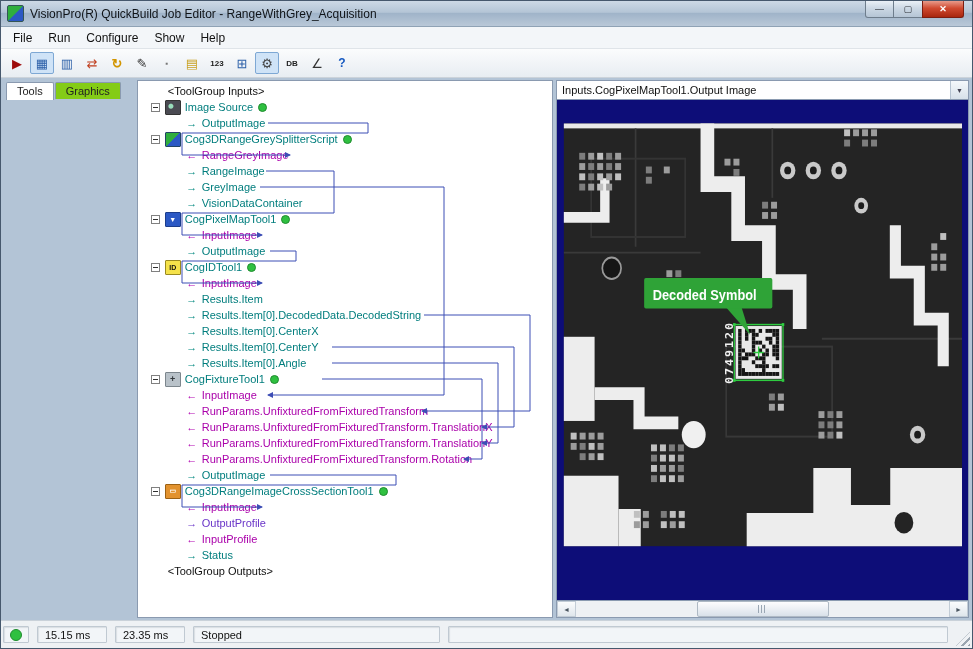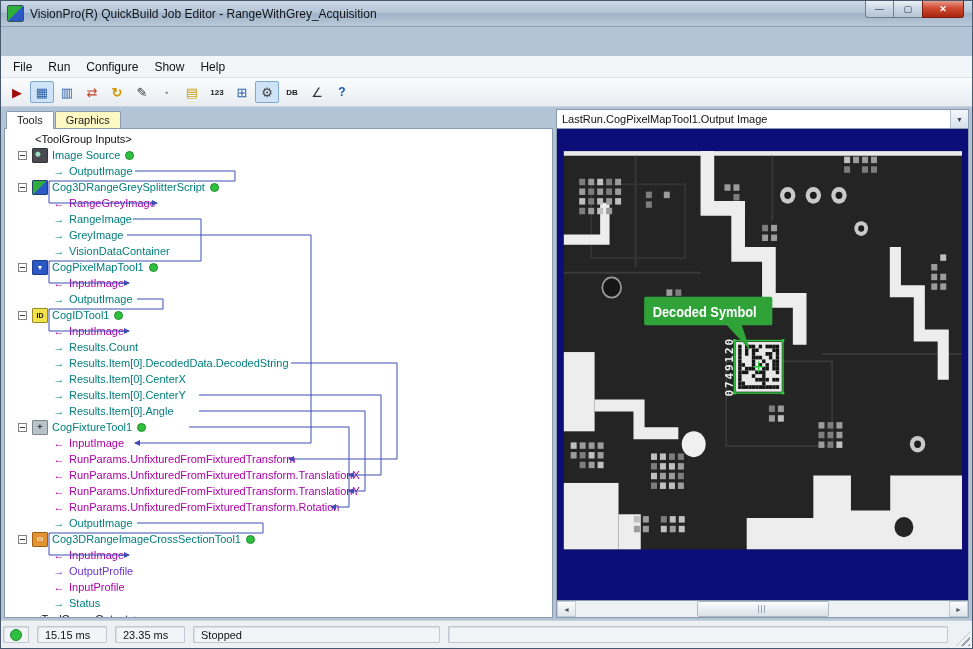--- a/index.html
+++ b/index.html
@@ -15,39 +15,39 @@
   .winbtns{position:absolute;top:0;right:8px;display:flex;}
   .wbtn{height:17px;box-sizing:border-box;border:1px solid #6e7d8c;border-top:none;
         display:flex;align-items:center;justify-content:center;font-size:9px;color:#2a2f35;
         background:linear-gradient(#eaf0f6,#ccd8e4 45%,#b5c5d5);}
   .wbtn.min{width:29px;border-radius:0 0 0 3px;}
   .wbtn.max{width:28px;border-left:none;border-right:none;}
   .wbtn.close{width:42px;border-radius:0 0 3px 0;color:#fff;font-weight:bold;
         background:linear-gradient(#e89b8a,#d04a30 45%,#a8260e);border-color:#7c1d10;}
   
   .menubar{height:21px;flex:none;background:#f3f6f9;border-bottom:1px solid #dfe4e9;
-           display:flex;align-items:center;padding-left:4px;margin-top:29px;}
+           display:flex;align-items:center;padding-left:4px;}
   .menuitem{font-size:12px;color:#111;padding:2px 8px;}
   
   .toolbar{height:28px;flex:none;background:linear-gradient(#fbfcfd,#e8edf2);border-bottom:1px solid #ccd3da;
            display:flex;align-items:center;padding-left:4px;gap:1px;}
   .tbtn{width:24px;height:22px;box-sizing:border-box;display:flex;align-items:center;justify-content:center;
         font-size:13px;border:1px solid transparent;border-radius:2px;}
   .tbtn.pressed{background:#cfe3f7;border-color:#7ea8d4;}
   .tb1{color:#9e0b0b;}.tb2{color:#2b5fa8;}.tb3{color:#2b5fa8;}.tb4{color:#c04020;}
   .tb5{color:#d29500;font-weight:bold;}.tb6{color:#333;}.tb7{color:#777;font-size:8px;}
   .tb8{color:#c8a020;}.tb9{font-size:8px;font-weight:bold;color:#222;}
   .tb10{color:#2b5fa8;}.tb11{color:#444;}.tb12{font-size:8px;font-weight:bold;color:#222;}
   .tb13{color:#333;}.tb14{color:#1558c0;font-weight:bold;font-size:12px;}
   
   .content{flex:1;display:flex;padding:2px 3px 2px 3px;gap:3px;min-height:0;}
-  .left{width:549px;flex:none;display:flex;flex-direction:column;min-height:0;}
+  .left{width:549px;flex:none;display:flex;flex-direction:row;min-height:0;gap:16px;}
   .tabstrip{height:19px;flex:none;display:flex;align-items:flex-end;padding-left:2px;gap:1px;}
   .tab{font-size:11px;padding:2px 10px 2px 10px;border:1px solid #8a9ab0;border-bottom:none;
-       border-radius:2px 2px 0 0;background:#fef9c3;color:#222;position:relative;}
+       border-radius:2px 2px 0 0;background:#84cc16;color:#222;position:relative;}
   .tab.active{background:#fff;z-index:3;margin-bottom:-1px;padding-bottom:3px;}
   .treepanel{flex:1;background:#fff;border:1px solid #8a9ab0;position:relative;overflow:hidden;min-height:0;}
   .tree{position:absolute;left:0;top:0;right:0;padding-top:2px;z-index:1;}
   .wires{position:absolute;left:0;top:0;z-index:2;pointer-events:none;}
   .trow{height:16px;display:flex;align-items:center;font-size:11px;white-space:nowrap;text-align:right;}
   .trow.g{padding-left:30px;}
   .trow.t{padding-left:13px;}
   .trow.m{padding-left:46px;}
   .minus{width:9px;height:9px;box-sizing:border-box;border:1px solid #808080;background:#fff;
          position:relative;margin-right:5px;flex:none;}
@@ -209,21 +209,21 @@
               <span class="ticon ic-id">ID</span>
               <span class="lab tl">CogIDTool1</span>
               <span class="gdot"></span>
             </div>
           <div class="trow m">
               <span class="arrow in"></span>
               <span class="lab il">InputImage</span>
             </div>
           <div class="trow m">
               <span class="arrow out"></span>
-              <span class="lab ol">Results.Count</span>
+              <span class="lab ol">Results.Item</span>
             </div>
           <div class="trow m">
               <span class="arrow out"></span>
               <span class="lab ol">Results.Item[0].DecodedData.DecodedString</span>
             </div>
           <div class="trow m">
               <span class="arrow out"></span>
               <span class="lab ol">Results.Item[0].CenterX</span>
             </div>
           <div class="trow m">
@@ -307,21 +307,21 @@
             <path d="M 194 282 H 360 V 362 H 344" marker-end="url(#ah)"></path>
             <path d="M 184 298 H 344 V 378 H 326" marker-end="url(#ah)"></path>
             <path d="M 132 394 H 258 V 404 H 44 V 426 H 124" marker-end="url(#ah)"></path>
           </g>
         </svg>
       </div>
     </div>
 
     <div class="right">
       <div class="combo">
-        <span class="combo-text">LastRun.CogPixelMapTool1.Output Image</span>
+        <span class="combo-text">Inputs.CogPixelMapTool1.Output Image</span>
         <span class="combo-btn">▼</span>
       </div>
       <div class="imgarea">
         <svg viewBox="0 0 481 511" preserveAspectRatio="none">
 
           <rect x="0" y="0" width="481" height="511" fill="#0d0d78"></rect>
 
           <rect x="8" y="24" width="466" height="432" fill="#242424"></rect>
           <rect x="8" y="24" width="466" height="5" fill="#e9e9e9"></rect>
 

